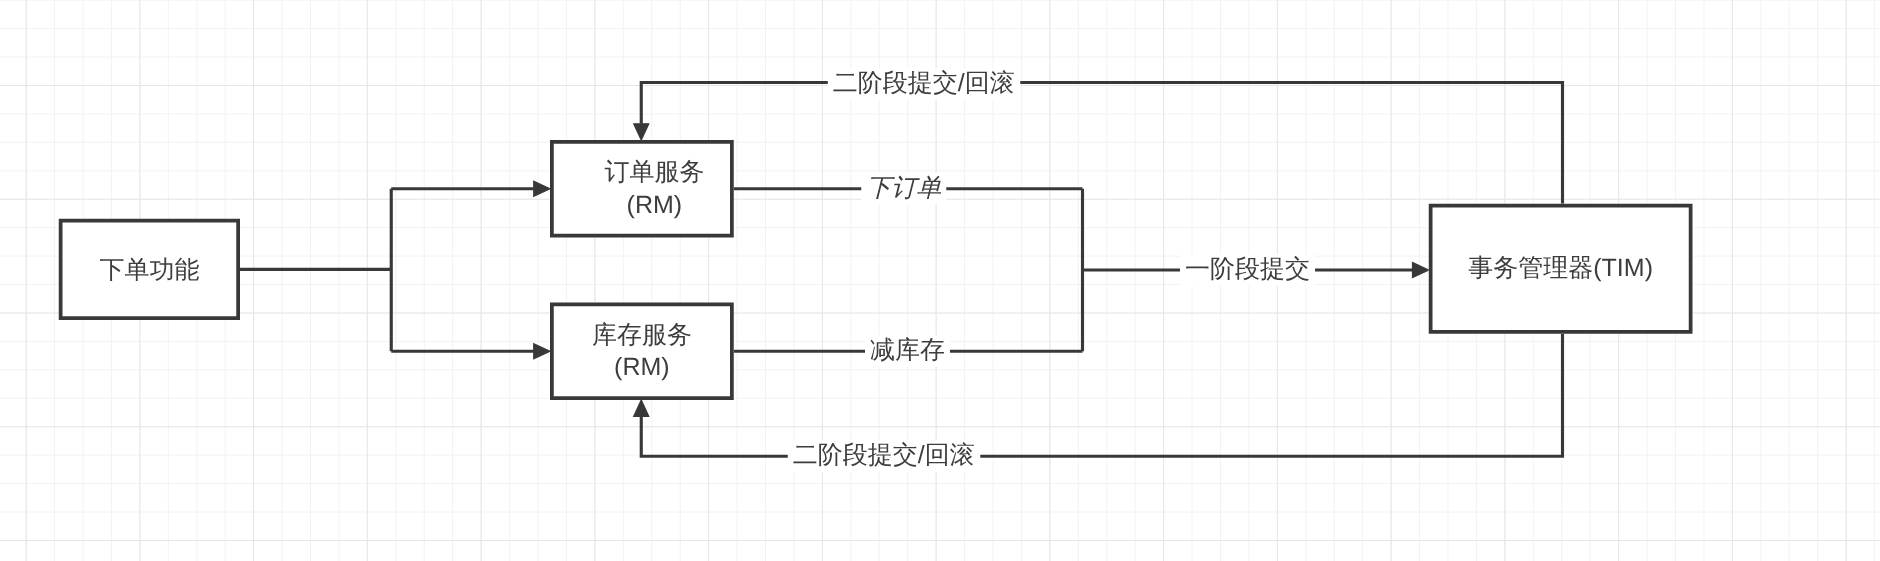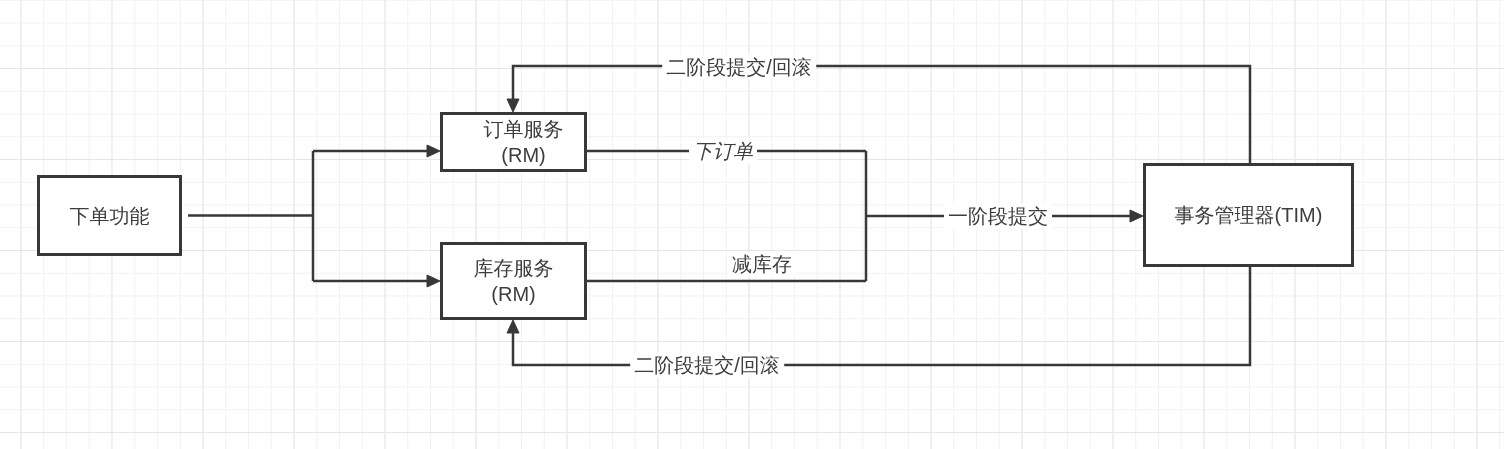--- a/index.html
+++ b/index.html
@@ -79,41 +79,41 @@
 
     <path d="M1250,267 V365 H513 V333"></path>
 
     <polygon points="440,151 427,145 427,157"></polygon>
     <polygon points="440,281 427,275 427,287"></polygon>
     <polygon points="1143,216 1130,210 1130,222"></polygon>
     <polygon points="513,112 507,99 519,99"></polygon>
     <polygon points="513,320 507,333 519,333"></polygon>
   </svg>
 
-  <div class="node" style="left:37px; top:175px; width:145px; height:81px;">
+  <div class="node" style="left:47px; top:175px; width:145px; height:81px;">
     <span>下单功能</span>
   </div>
 
-  <div class="node" style="left:440px; top:112px; width:147px; height:60px;padding-left:20px;">
+  <div class="node" style="left:440px; top:112px; width:147px; height:78px;padding-left:20px;">
     <span>订单服务</span>
     <span>(RM)</span>
   </div>
 
   <div class="node" style="left:440px; top:242px; width:147px; height:78px;">
     <span>库存服务</span>
     <span>(RM)</span>
   </div>
 
   <div class="node" style="left:1143px; top:163px; width:211px; height:104px;">
     <span>事务管理器(TIM)</span>
   </div>
 
   <div class="edge-label" style="left:723px; top:151px;font-style:italic;">下订单</div>
 
-  <div class="edge-label" style="left:726px; top:264px;margin-left:36px;">减库存</div>
+  <div class="edge-label" style="left:726px; top:281px;">减库存</div>
 
   <div class="edge-label" style="left:998px; top:216px;">一阶段提交</div>
 
   <div class="edge-label" style="left:739px; top:67px;">二阶段提交/回滚</div>
 
   <div class="edge-label" style="left:707px; top:365px;">二阶段提交/回滚</div>
 
 </div>
 
 </body></html>

